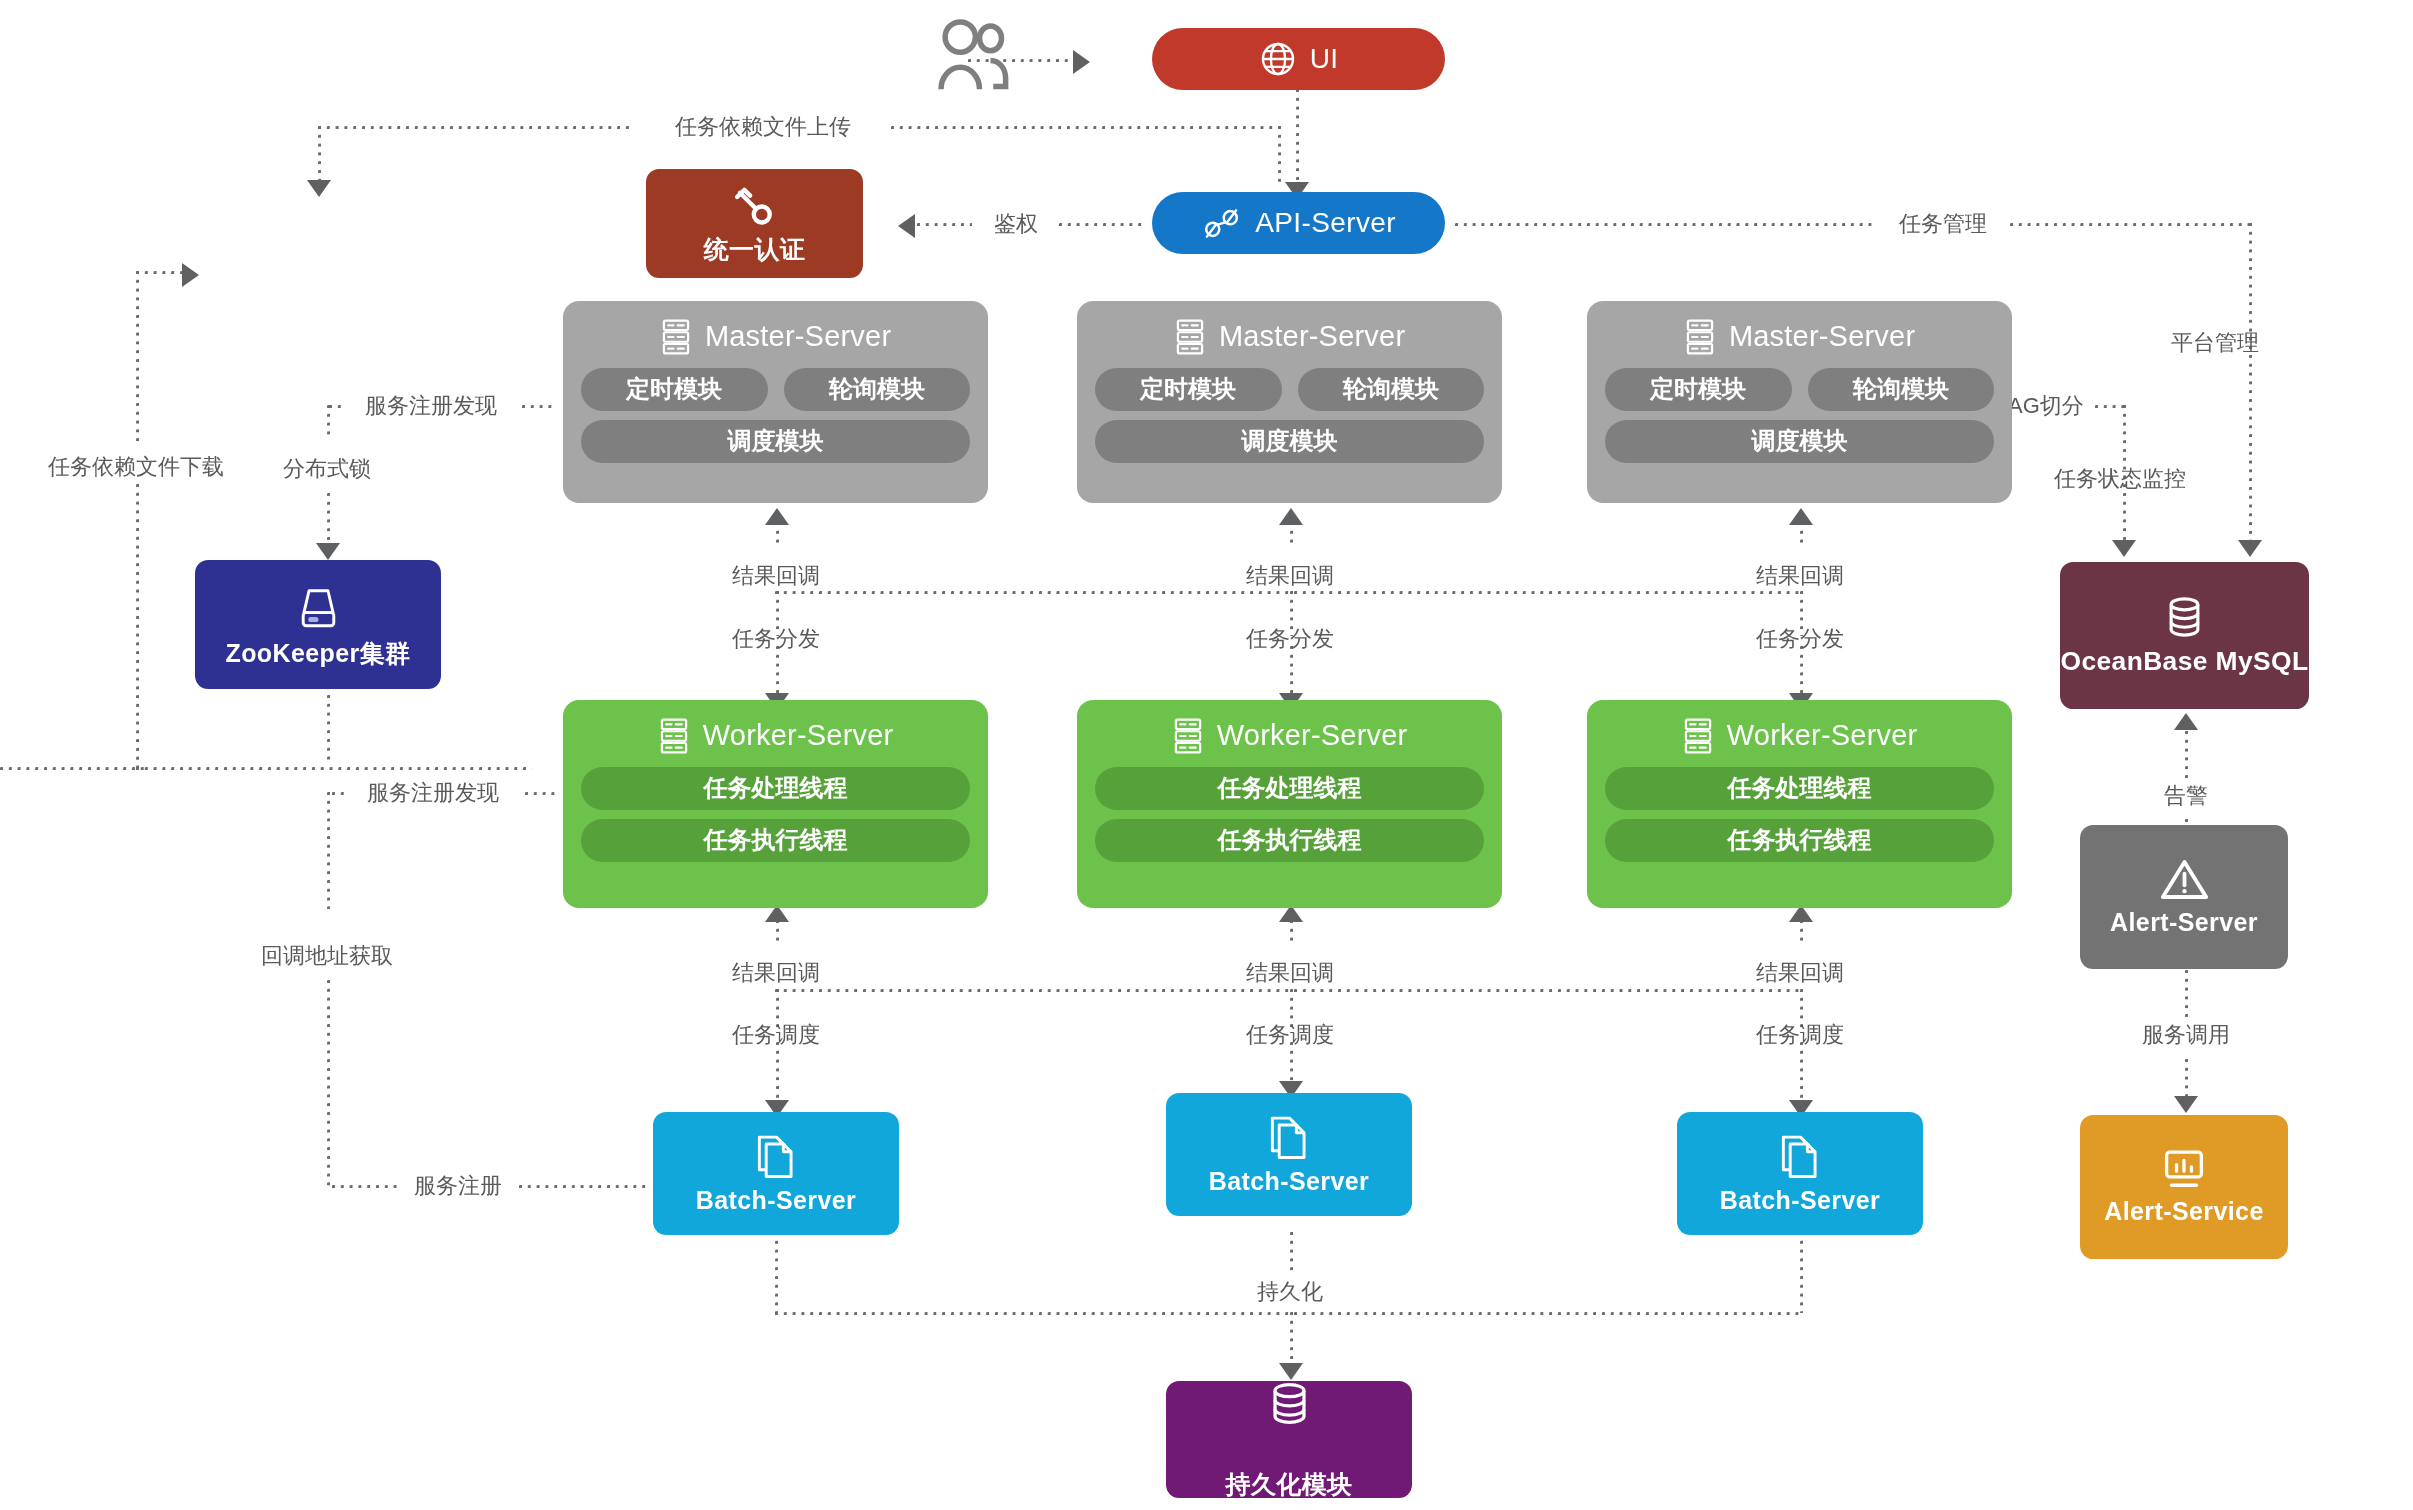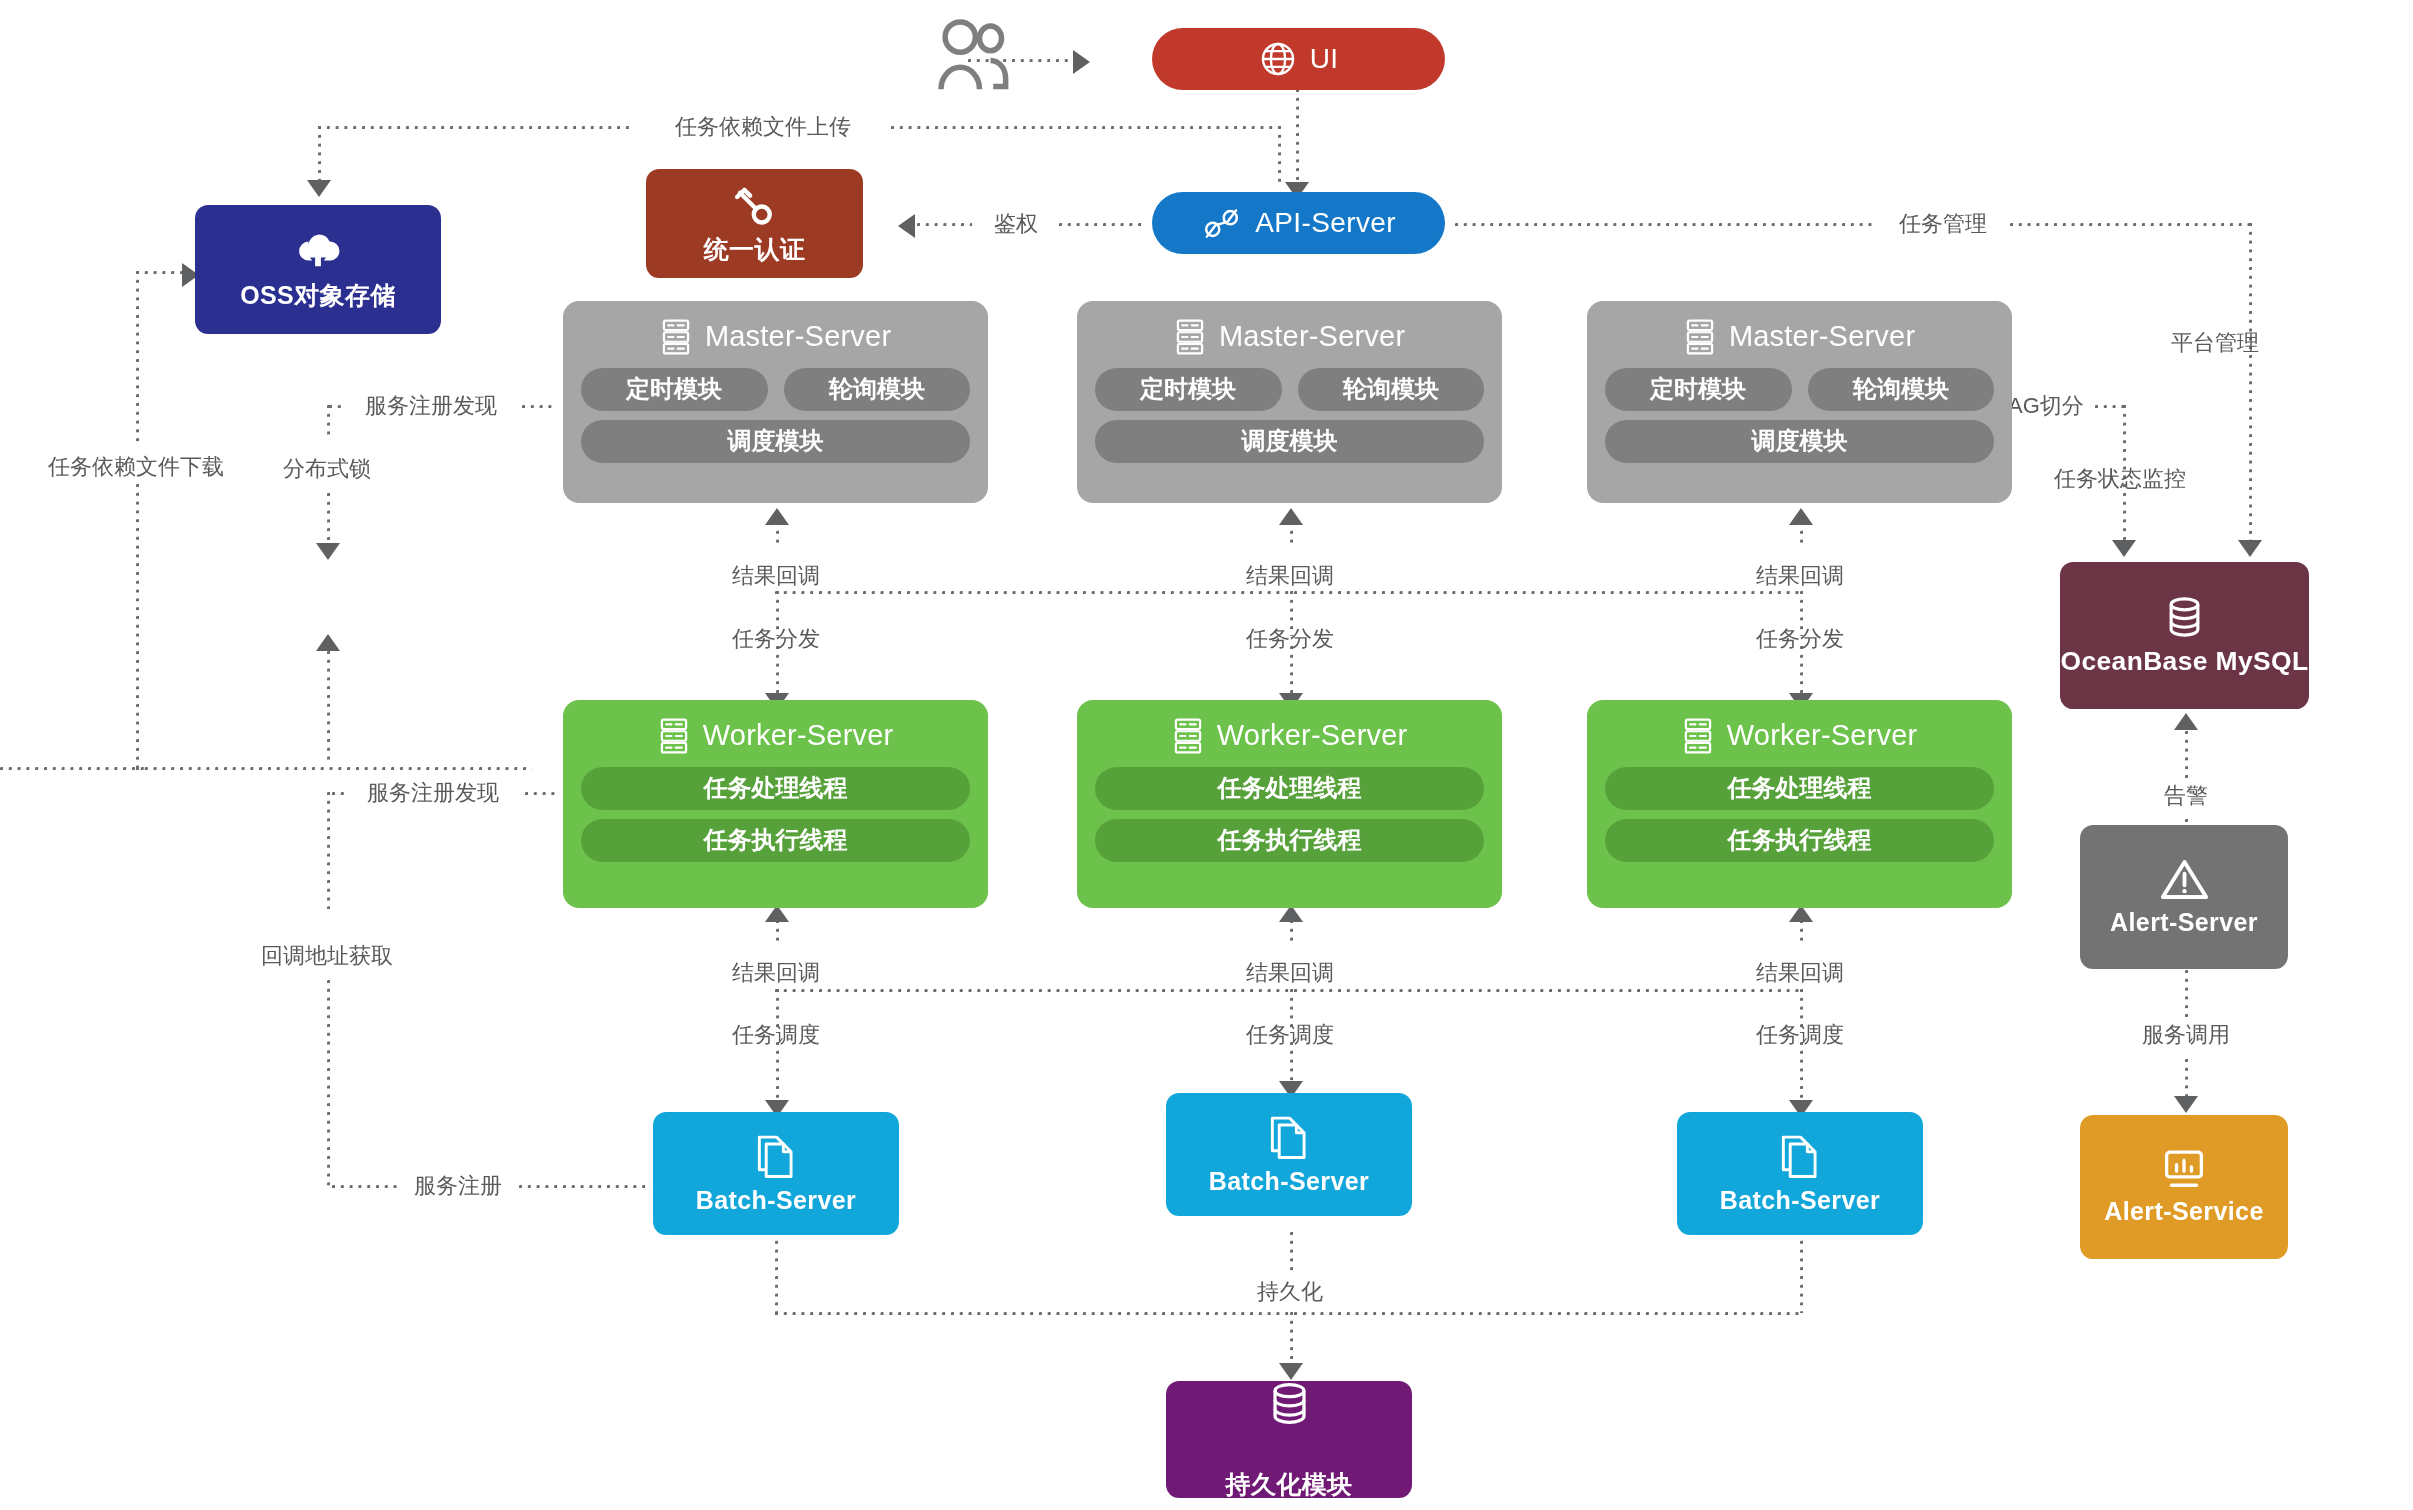--- a/index.html
+++ b/index.html
@@ -210,31 +210,31 @@
   <div class="node" style="left:646px;top:169px;width:217px;height:109px;background:#9c3a24;">
     <span class="ico">
       <svg width="47" height="45" viewBox="0 0 64 62" fill="none" stroke="#fff" stroke-width="6" stroke-linecap="round">
         <circle cx="42" cy="42" r="11"></circle>
         <path d="M34 34 12 12M8 18l8-8M18 8l8 8"></path>
       </svg>
     </span>
     <span class="cap">统一认证</span>
   </div>
 
-  <div class="node" style="left:195px;top:205px;width:246px;height:129px;background:#2b2f8f;">
-    <span class="ico">
-      <svg width="54" height="45" viewBox="0 0 74 62" fill="#fff">
-        <path d="M24 20a15 15 0 0 1 29-4 13 13 0 0 1 1 26H24a13 13 0 0 1 0-26z"></path>
-        <path d="M37 54 26 38h7v-12h8v12h7z" fill="#2b2f8f"></path>
-        <path d="M37 20l11 17h-7v13h-8V37h-7z" fill="#fff"></path>
-      </svg>
-    </span>
-    <span class="cap">OSS对象存储</span>
-  </div>
-
+
+  <div class="node" style="left:195px;top:560px;width:246px;height:129px;background:#2e3191;">
+    <span class="ico">
+      <svg width="51" height="51" viewBox="0 0 70 70" fill="none" stroke="#fff" stroke-width="4">
+        <path d="M22 12h26l7 30H15z" stroke-linejoin="round"></path>
+        <rect x="14" y="42" width="42" height="18" rx="4"></rect>
+        <rect x="21" y="48" width="14" height="7" rx="3.5" fill="#a9aee0" stroke="none"></rect>
+      </svg>
+    </span>
+    <span class="cap">ZooKeeper集群</span>
+  </div>
 
   <div class="cluster master" style="left:563px;top:301px;width:425px;height:202px;">
     <div class="chead">
       <span>
         <svg width="32" height="38" viewBox="0 0 36 44" fill="none" stroke="#fff" stroke-width="2.6">
           <rect x="4" y="3" width="28" height="11" rx="2"></rect>
             <rect x="4" y="16.5" width="28" height="11" rx="2"></rect>
             <rect x="4" y="30" width="28" height="11" rx="2"></rect>
           <path d="M9 8.5h2M13 8.5h2M20 8.5h7M9 22h2M13 22h2M20 22h7M9 35.5h2M13 35.5h2M20 35.5h7" stroke-linecap="round"></path>
         </svg>

